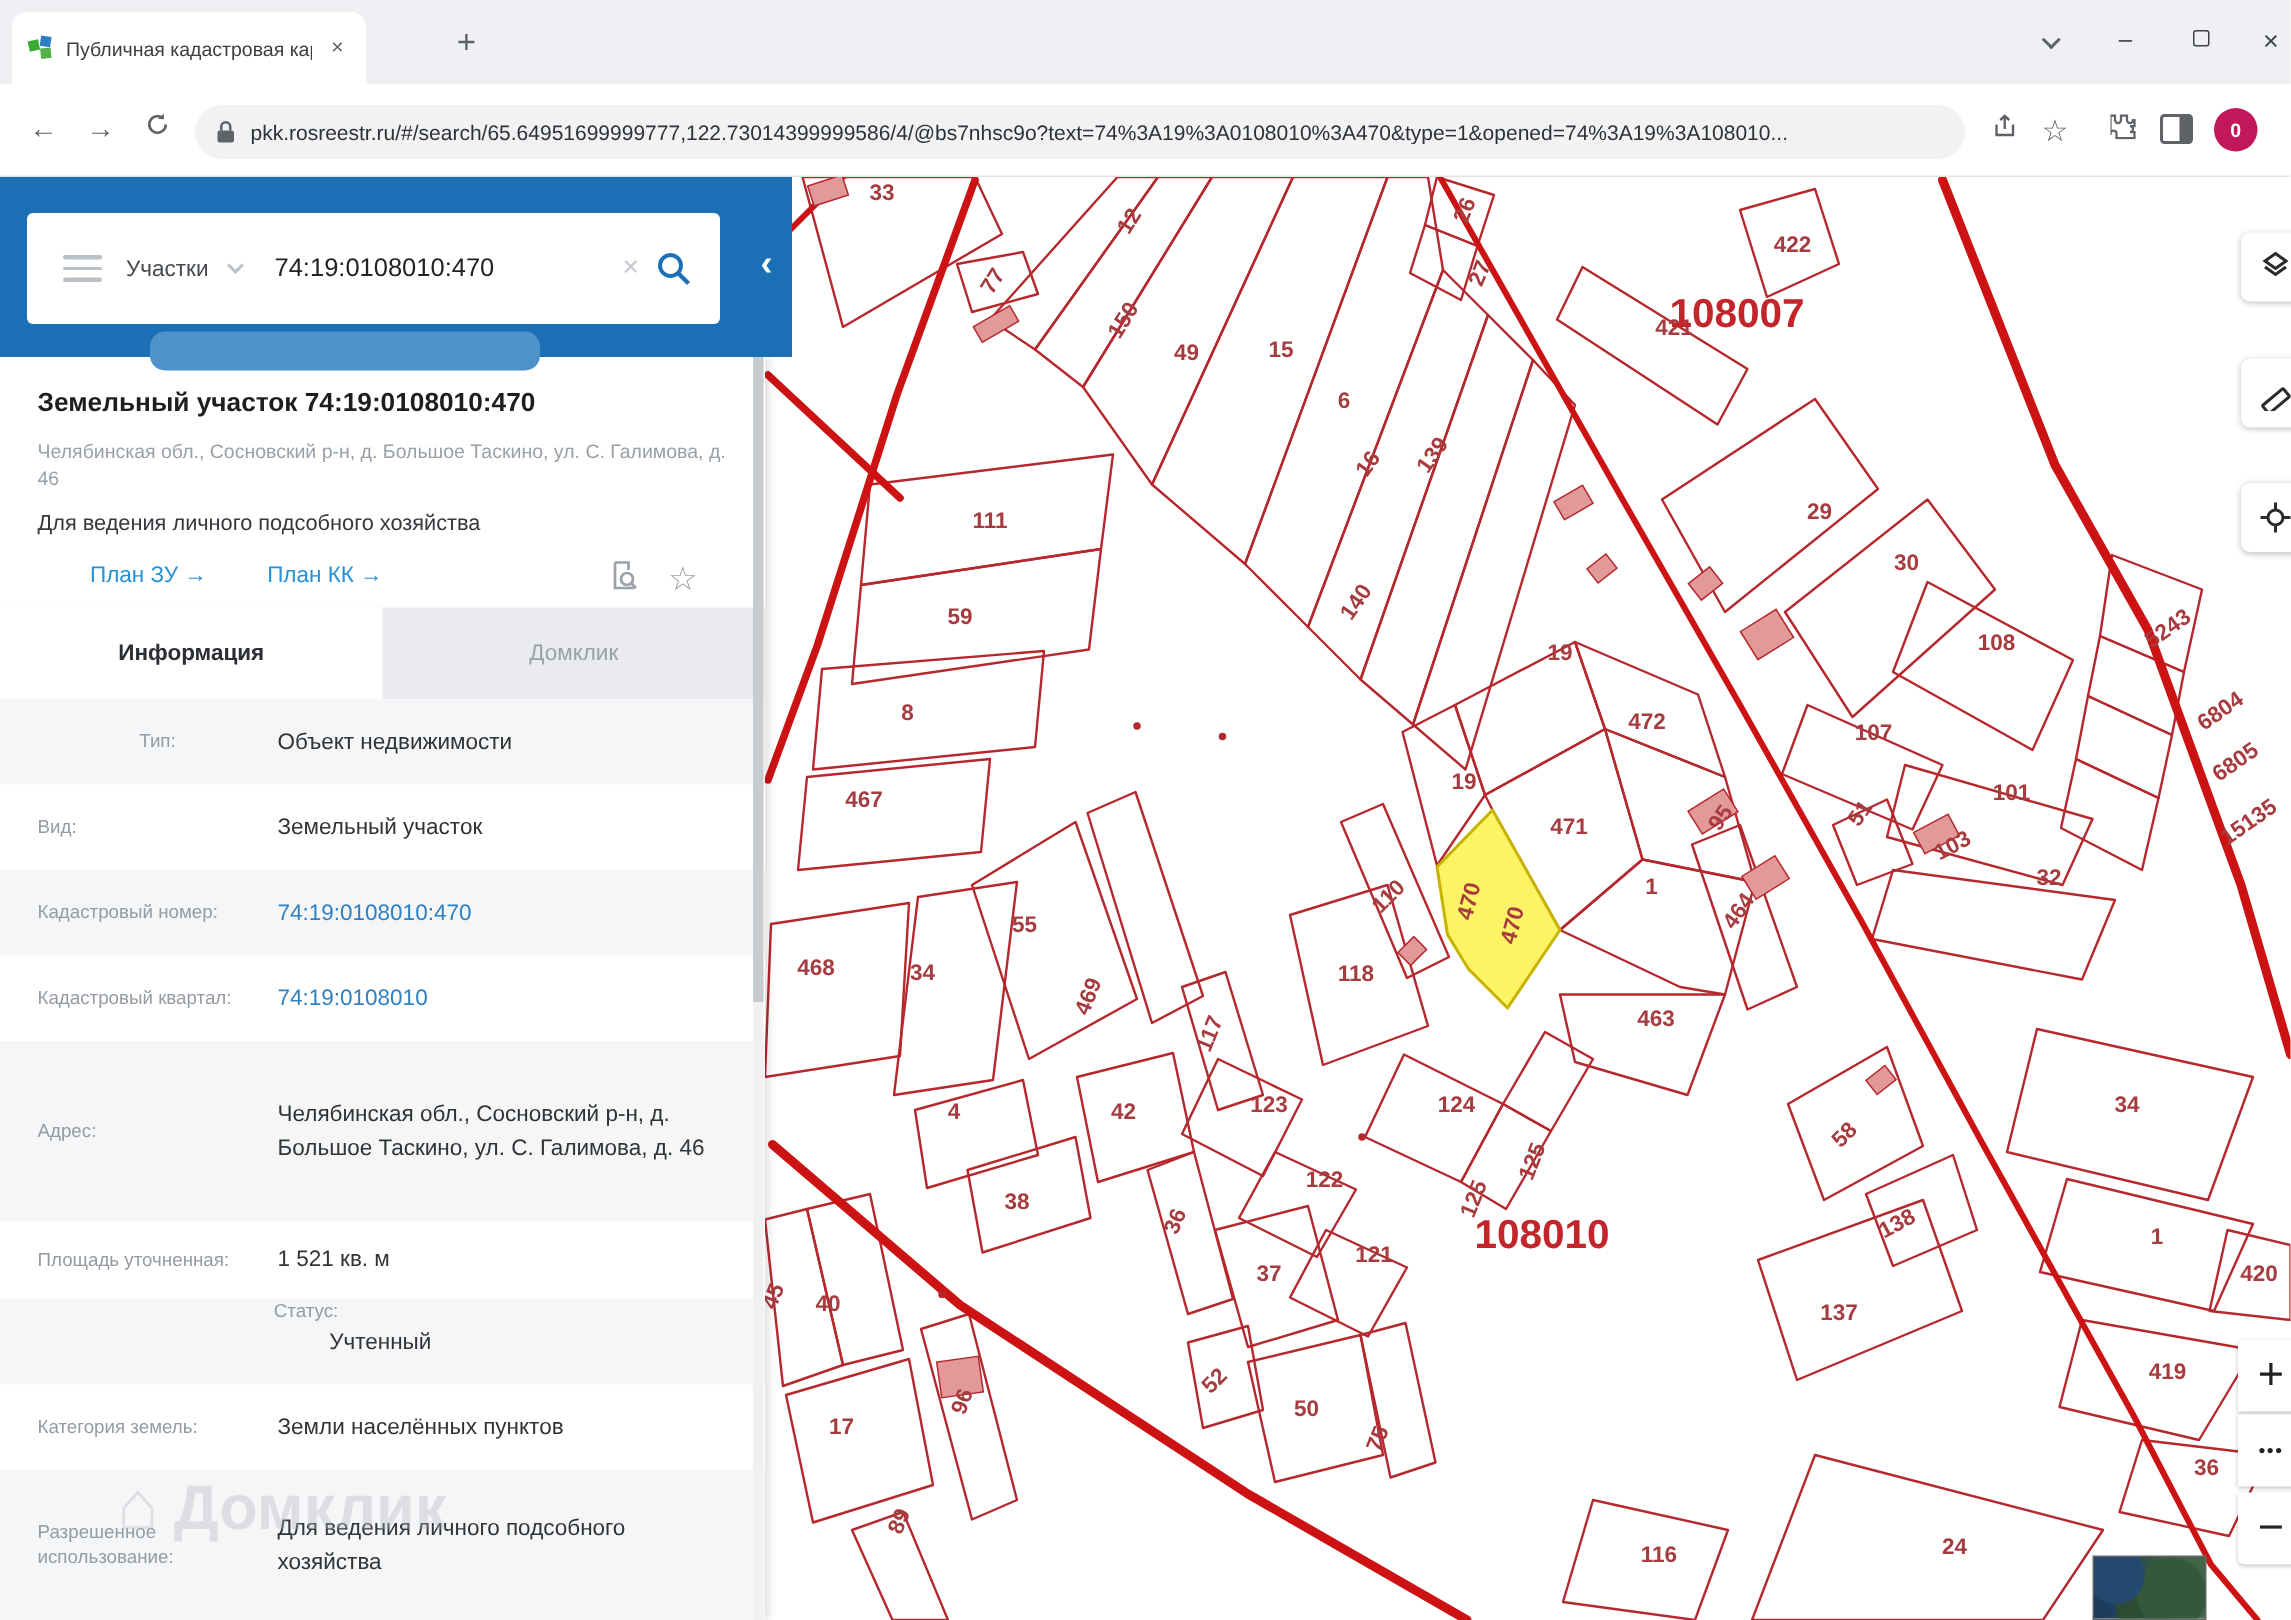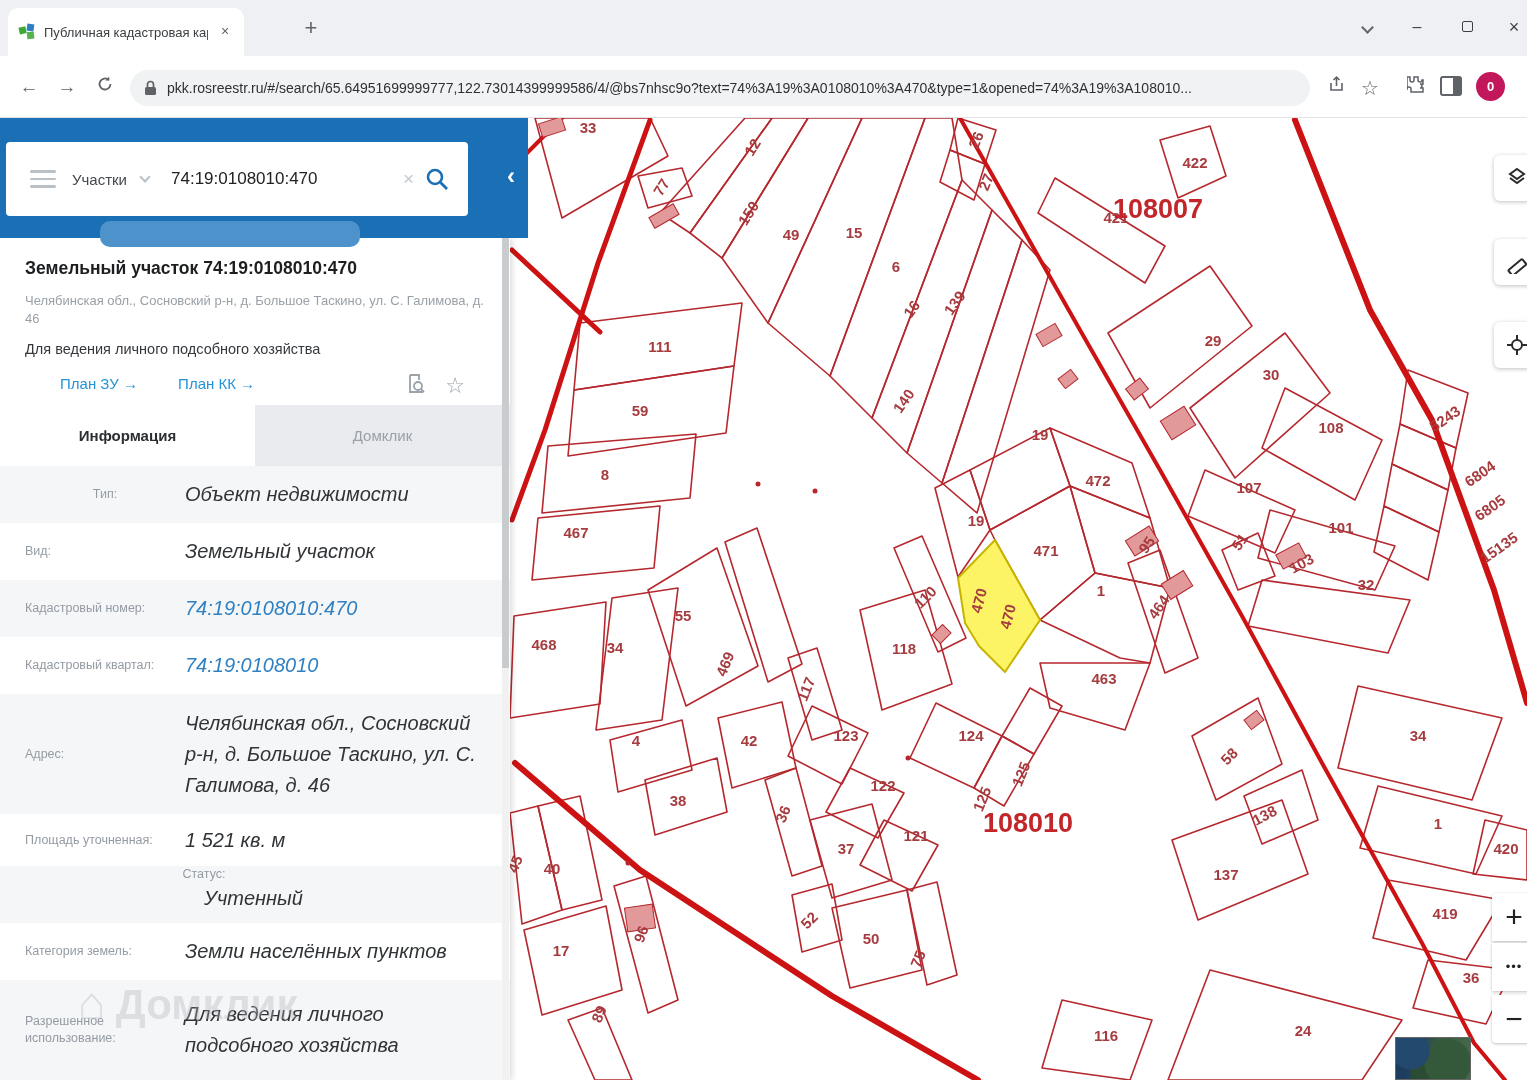--- a/index.html
+++ b/index.html
@@ -53,21 +53,21 @@
   #mini-map { position:absolute; left:1395px; top:1037px; width:76px; height:43px; z-index:4;
     background:
       radial-gradient(circle at 20% 30%, #24496f 0 28%, transparent 30%),
       radial-gradient(circle at 70% 60%, #33583a 0 40%, transparent 42%),
       radial-gradient(circle at 45% 80%, #2c4b33 0 35%, transparent 37%),
       linear-gradient(100deg, #1d3d5e 20%, #3a5c40 55%, #466a4a 100%);
     border:1px solid #666; }
 
   
   #blue-head { position:absolute; left:0; top:118px; width:528px; height:120px; background:#1a6fb5; z-index:3; }
-  #searchbar { position:absolute; left:6px; top:24px; width:462px; height:74px; background:#fff;
+  #searchbar { position:absolute; left:18px; top:24px; width:462px; height:74px; background:#fff;
     border-radius:4px; display:flex; align-items:center; }
   .hamburger { width:26px; margin-left:24px; }
   .hamburger i { display:block; height:2.5px; background:#b9c0c6; margin:5px 0; border-radius:2px; }
   #cat-select { display:flex; align-items:center; margin-left:16px; font-size:15px; color:#44494e; }
   .sel-chev { display:inline-block; width:8px; height:8px; border-right:2px solid #b9c0c6;
     border-bottom:2px solid #b9c0c6; transform:rotate(45deg); margin-left:14px; margin-top:-4px; }
   #query-input { border:none; outline:none; font-size:17px; color:#222; margin-left:22px; width:230px;
     font-family:"Liberation Sans",sans-serif; }
   .clear-x { color:#c3c9ce; font-size:19px; margin-left:2px; }
   #blue-subtab { position:absolute; left:100px; top:103px; width:260px; height:26px; background:#4e92cb; border-radius:10px; }
@@ -84,21 +84,21 @@
   .head-ico { position:absolute; top:-2px; color:#9aa1a8; }
 
   #tabs { position:absolute; left:0; top:167px; width:510px; height:61px; background:#e9ebee; display:flex; }
   .tab-item { width:255px; text-align:center; line-height:61px; font-size:15px; color:#9aa1a9; }
   .tab-item.active { background:#fff; color:#2b2f33; font-weight:bold; }
 
   #info-table { position:absolute; left:0; top:228px; width:510px; }
   .info-row { display:flex; padding:0 10px 0 25px; align-items:center; }
   .info-row.alt { background:#f5f6f7; }
   .info-label { width:160px; font-size:12.5px; color:#949ba3; flex-shrink:0; line-height:1.35; }
-  .info-value { font-size:20px; color:#303437; line-height:1.55; padding-right:18px;font-style:italic; }
+  .info-value { font-size:15px; color:#303437; line-height:1.55; padding-right:18px; }
   .info-value.link { color:#2f81c4; }
 
   #pscroll { position:absolute; right:1px; top:0; width:7px; height:842px; background:#f1f1f1; }
   #pscroll .thumb { position:absolute; top:0; width:7px; height:430px; background:#c9cccf; }
   #watermark { position:absolute; left:78px; top:738px; font-size:42px; font-weight:bold;
     color:#aeb4ba; opacity:.35; white-space:nowrap; }
   #watermark .house { font-size:46px; margin-right:10px; }
 </style>
 </head>
 <body>

